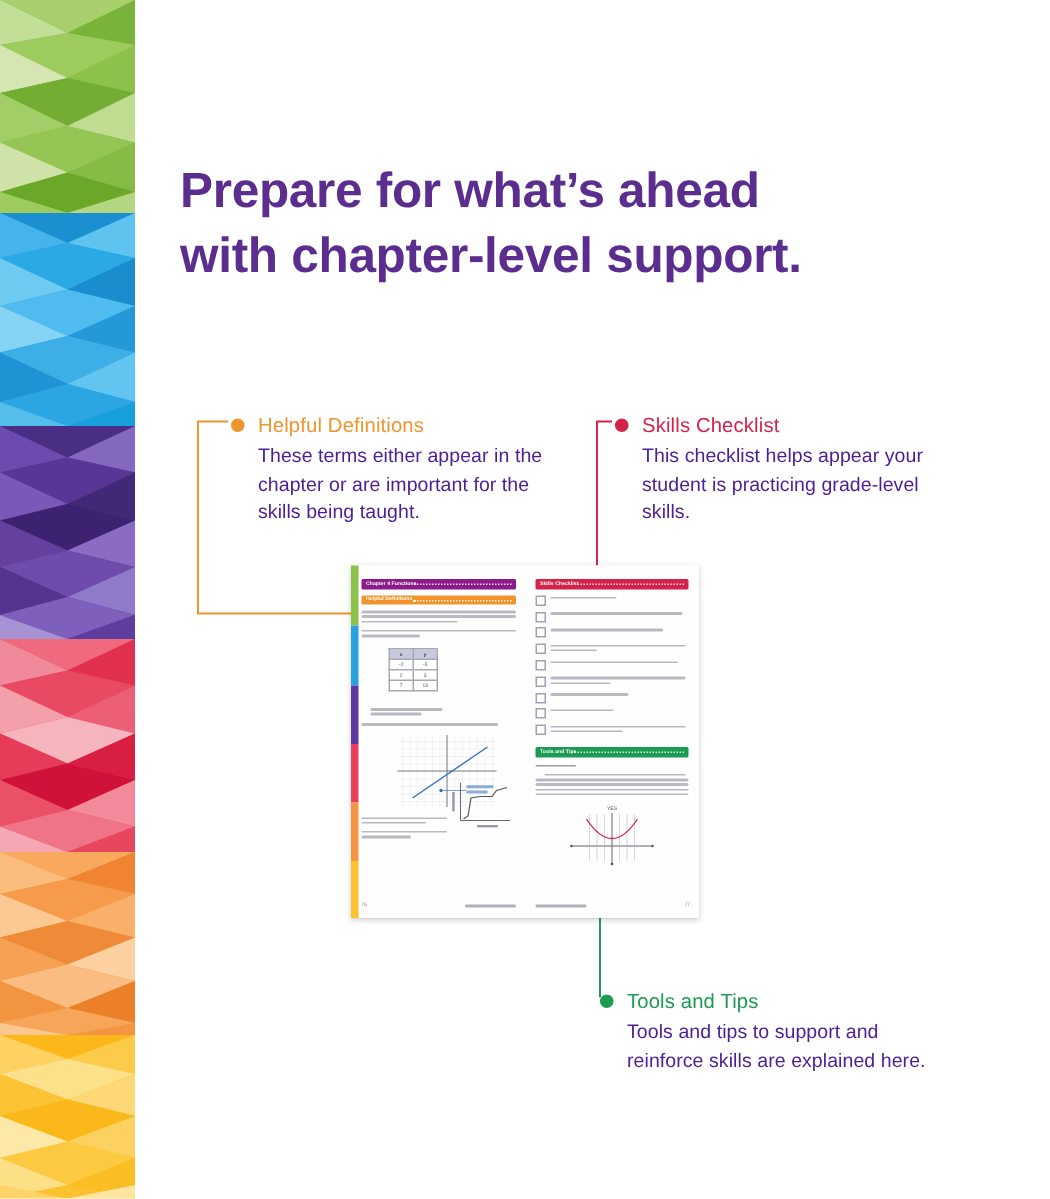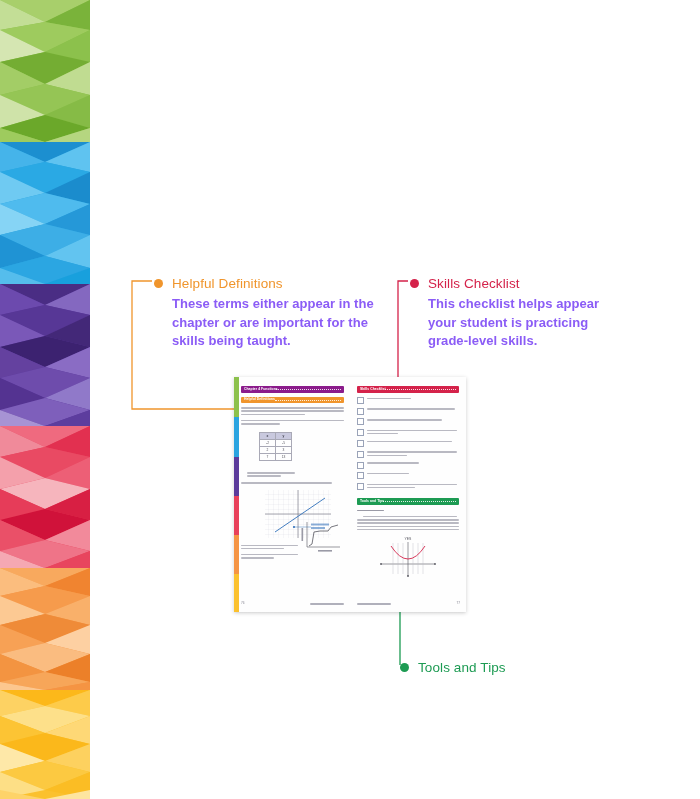--- a/index.html
+++ b/index.html
@@ -48,24 +48,23 @@
     font-size: 13.5px;
     line-height: 16px;
     letter-spacing: 0.1px;
     margin: 0 0 3px 0;
     padding-left: 18px;
     font-weight: normal;
   }
   .callout .co-body {
     font-size: 13px;
     line-height: 18.5px;
-    color: #8b5cf6;
+    color: #4c1d95;
     padding-left: 18px;
     letter-spacing: 0.05px;
-    font-weight: bold;
   }
   .callout .dot {
     position: absolute;
     left: 0;
     top: 3px;
     width: 9px;
     height: 9px;
     border-radius: 50%;
   }
 
@@ -352,20 +351,22 @@
     <polygon points="90,744 90,772 45,761" fill="#fdd15f"></polygon>
     <polygon points="0,772 45,761 90,772 45,790" fill="#fcc941"></polygon>
     <polygon points="0,772 45,790 0,799" fill="#fddf86"></polygon>
     <polygon points="90,772 90,799 45,790" fill="#fbbd24"></polygon>
     <polygon points="0,790 45,799 0,799" fill="#fed369"></polygon>
     <polygon points="90,790 90,799 45,799" fill="#fee5a0"></polygon>
   </svg>
 </div>
 
 <h1 class="headline">
+  <span class="line">Prepare for what’s ahead</span>
+  <span class="line">with chapter-level support.</span>
 </h1>
 
 <svg class="leaders" viewBox="0 0 700 799">
 
   <path d="M 152 281 L 132 281 L 132 409 L 243 409" fill="none" stroke="#f0952c" stroke-width="1.3"></path>
 
   <path d="M 408 281 L 398 281 L 398 389 L 458 389" fill="none" stroke="#d4224a" stroke-width="1.3"></path>
 
   <path d="M 458 498 L 400 498 L 400 665" fill="none" stroke="#1d9b53" stroke-width="1.3"></path>
 </svg>
@@ -378,20 +379,21 @@
 
 <div class="callout" id="callout-checklist">
   <span class="dot"></span>
   <div class="co-title">Skills Checklist</div>
   <div class="co-body">This checklist helps appear your student is practicing grade-level skills.</div>
 </div>
 
 <div class="callout" id="callout-tools">
   <span class="dot"></span>
   <div class="co-title">Tools and Tips</div>
+  <div class="co-body">Tools and tips to support and reinforce skills are explained here.</div>
 </div>
 
 <div class="book-shadow"></div>
 <div class="book">
 
   <div class="book-edge">
     <div style="height:40px;background:#8cc14c"></div>
     <div style="height:40px;background:#29a3e0"></div>
     <div style="height:39px;background:#5b3a9b"></div>
     <div style="height:39px;background:#e8405a"></div>

